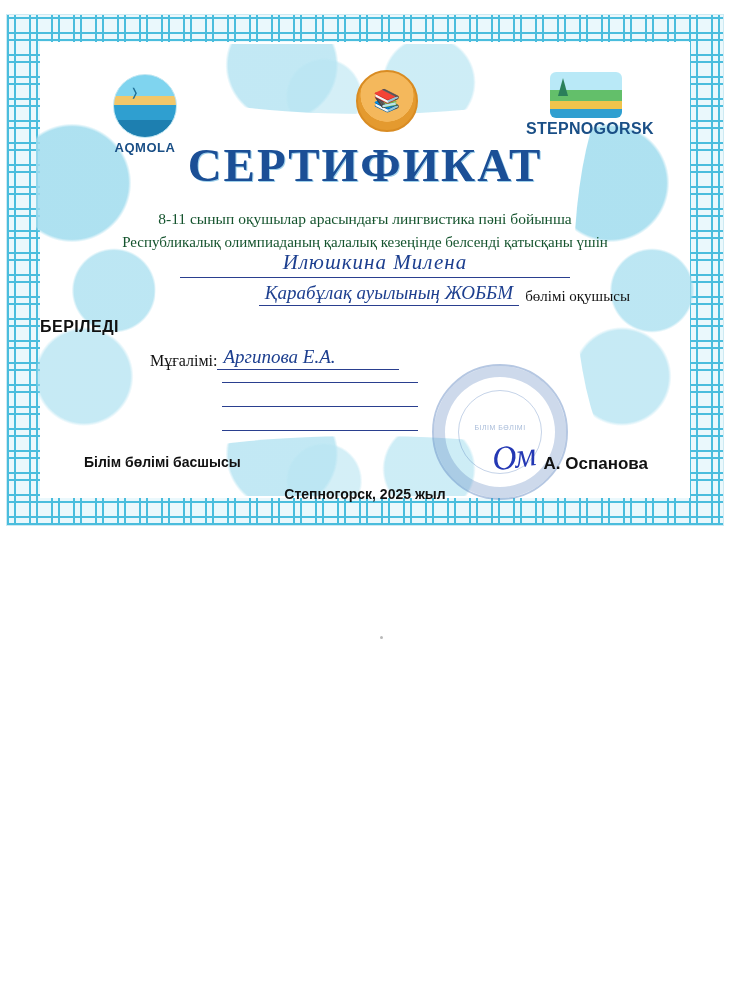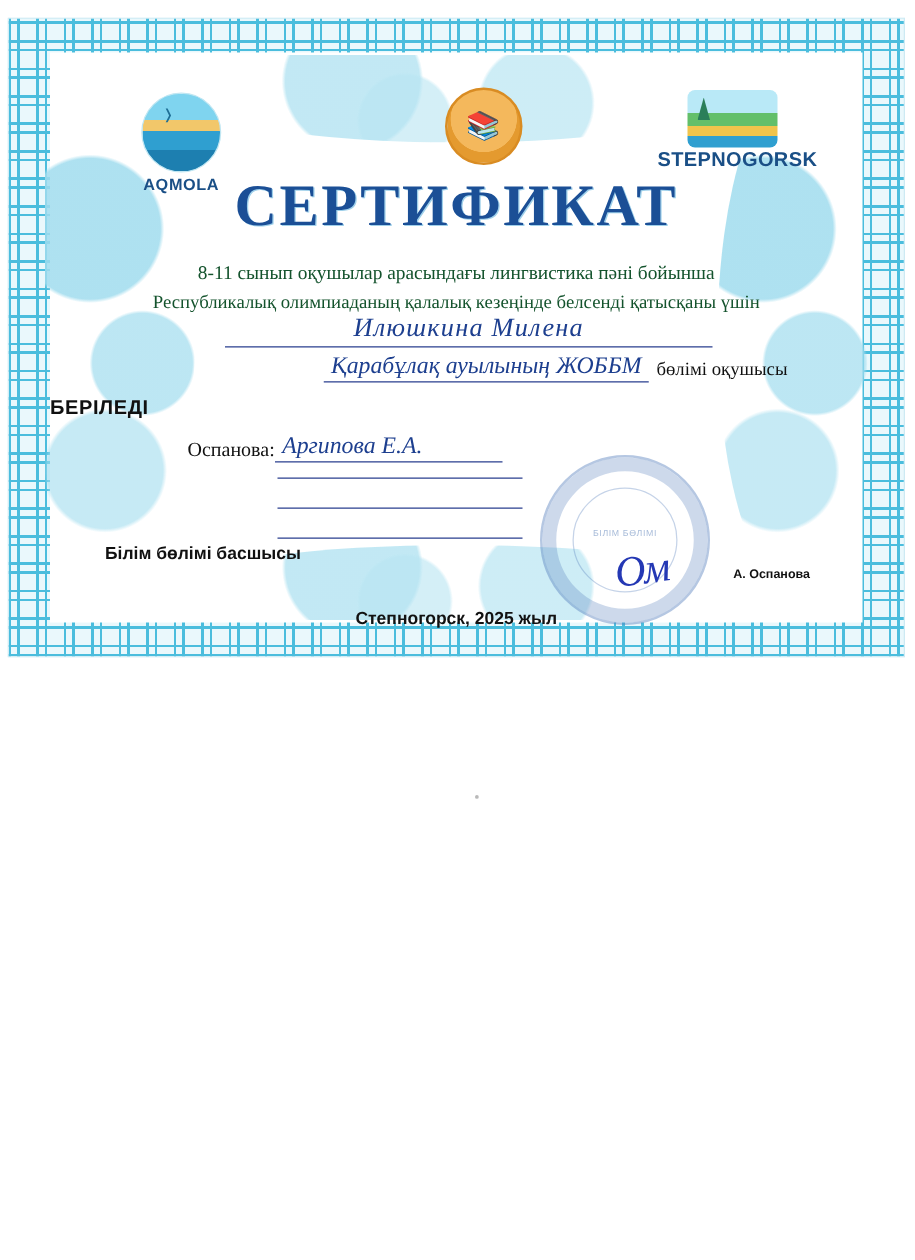--- a/index.html
+++ b/index.html
@@ -293,33 +293,33 @@
     height: 0;
   }
   .bl-1 { top: 340px; }
   .bl-2 { top: 364px; }
   .bl-3 { top: 388px; }
 
   
   .footer-left {
     position: absolute;
     left: 44px;
-    top: 392px;
+    top: 412px;
     font-family: "Liberation Sans", sans-serif;
     font-weight: bold;
     font-size: 14px;
     color: #111;
   }
   .footer-right {
     position: absolute;
     right: 42px;
     top: 412px;
     font-family: "Liberation Sans", sans-serif;
     font-weight: bold;
-    font-size: 10px;
+    font-size: 17px;
     color: #111;
   }
   .footer-center {
     position: absolute;
     left: 0;
     right: 0;
     top: 444px;
     text-align: center;
     font-family: "Liberation Sans", sans-serif;
     font-weight: bold;
@@ -421,21 +421,21 @@
     <div class="hand-name">Илюшкина Милена</div>
 
     <div class="school-row">
       <span class="hand-school">Қарабұлақ ауылының ЖОББМ</span>
       <span class="school-suffix">бөлімі оқушысы</span>
     </div>
 
     <div class="berildi">БЕРІЛЕДІ</div>
 
     <div class="teacher-row">
-      <span class="teacher-label">Оспанова:</span>
+      <span class="teacher-label">Мұғалімі:</span>
       <span class="hand-teacher">Аргипова Е.А.</span>
     </div>
 
     <div class="blank-line bl-1"></div>
     <div class="blank-line bl-2"></div>
     <div class="blank-line bl-3"></div>
 
     <div class="stamp">
       <div class="inner-ring"></div>
       <div class="stamp-text">БІЛІМ БӨЛІМІ</div>

